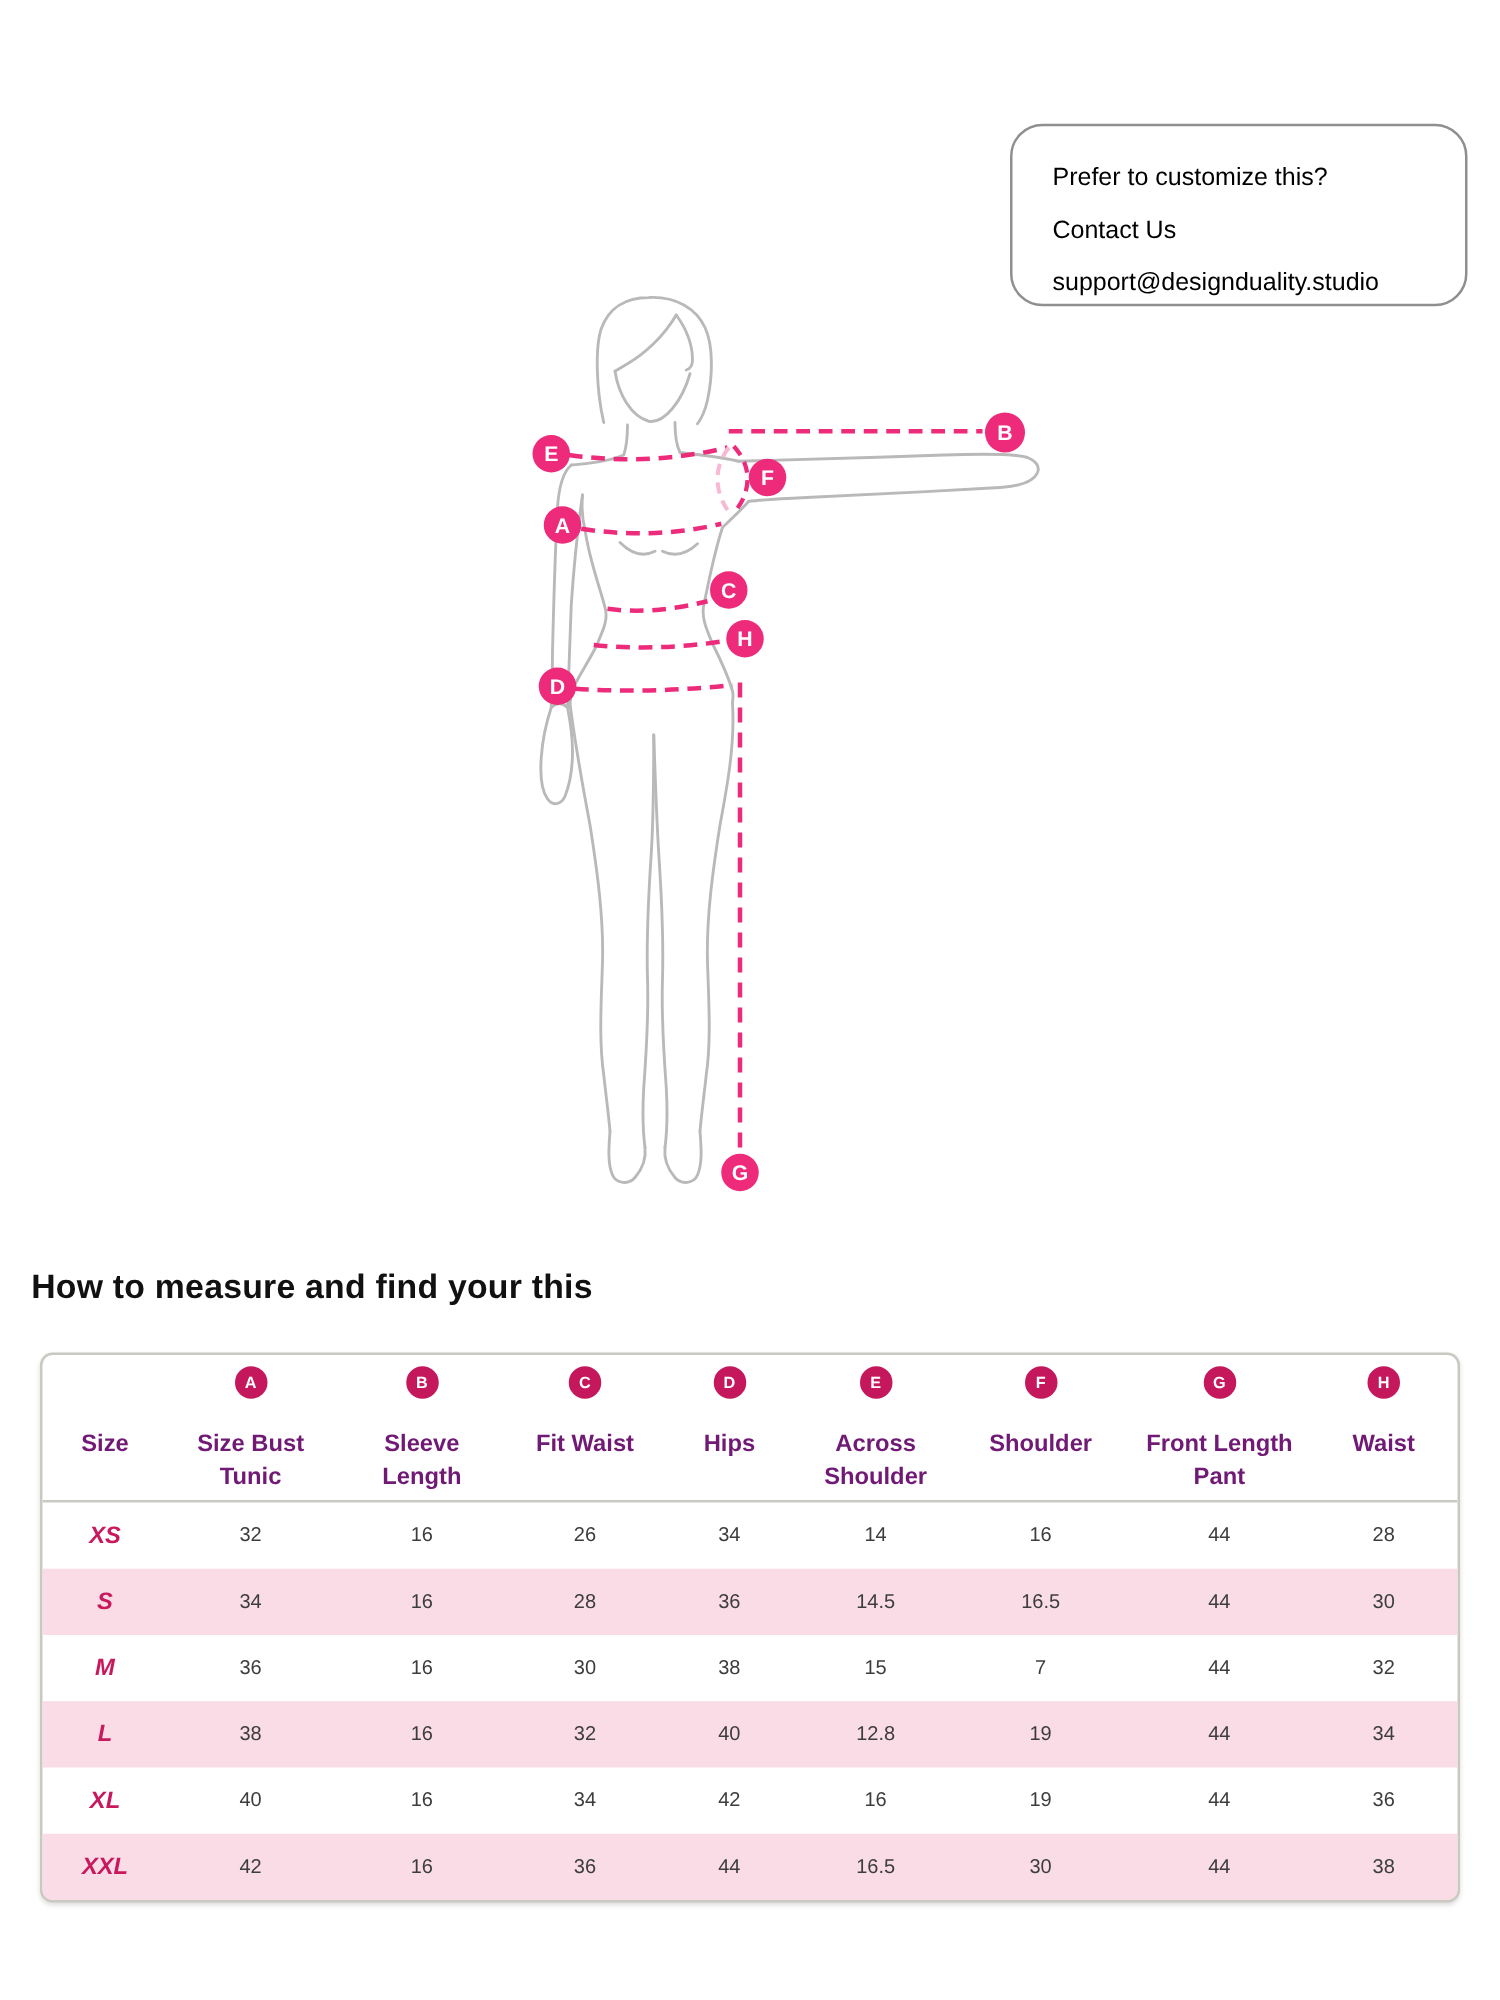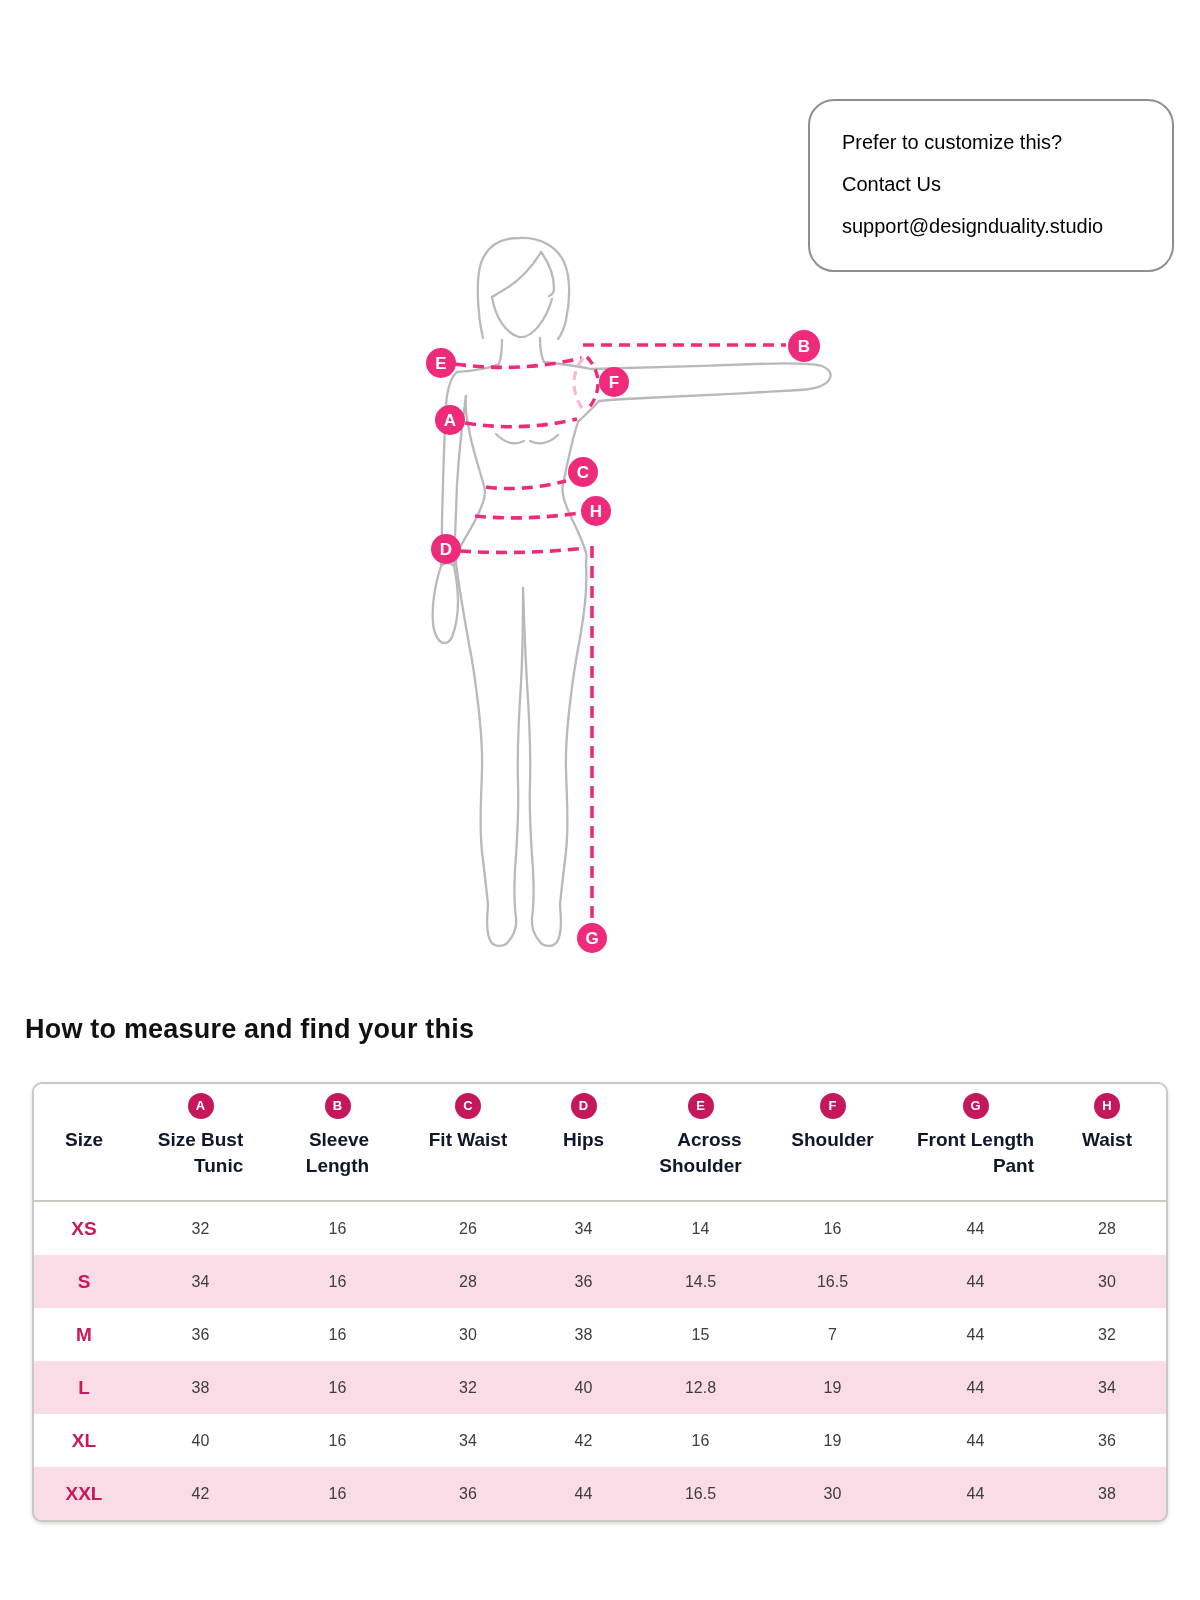--- a/index.html
+++ b/index.html
@@ -2,21 +2,21 @@
 <html><head>
 <meta charset="utf-8">
 <style>
   html,body{margin:0;padding:0;}
   body{
     width:1200px;height:1600px;position:relative;background:#fff;
     font-family:"Liberation Sans","DejaVu Sans",sans-serif;color:#1a1a1a;
   }
   
   .callout{
-    position:absolute;left:808px;top:99px;width:366px;height:173px;
+    position:absolute;left:808px;top:99px;width:366px;height:146px;
     box-sizing:border-box;border:2px solid #8f8f8f;border-radius:26px;
     background:#fff;padding:30px 20px 0 32px;
   }
   .callout p{margin:0 0 19px 0;font-size:20px;line-height:23px;color:#000;}
   
   .figure-wrap{position:absolute;left:415px;top:225px;width:435px;height:740px;}
   
   .page-heading{
     position:absolute;left:25px;top:1014px;margin:0;
     font-size:27px;font-weight:bold;color:#111;letter-spacing:.2px;
@@ -30,28 +30,28 @@
   }
   .tgrid{display:grid;grid-template-columns:100px 133px 141px 120px 111px 123px 141px 145px 1fr;}
   .thead{height:118px;box-sizing:border-box;border-bottom:2px solid #c9c9c1;}
   .th{display:flex;flex-direction:column;align-items:center;padding-top:9px;}
   .badge{
     width:26px;height:26px;border-radius:50%;background:#c4175c;color:#fff;
     font-size:13px;font-weight:bold;line-height:26px;text-align:center;flex:0 0 auto;
   }
   .th.no-badge .badge{visibility:hidden;}
   .th-label{
-    margin-top:8px;font-size:19px;font-weight:bold;color:#0f172a;
-    text-align:right;white-space:pre-line;line-height:26px;
+    margin-top:24px;font-size:19px;font-weight:bold;color:#701a75;
+    text-align:center;white-space:pre-line;line-height:26px;
   }
   .tbody{flex:1;display:flex;flex-direction:column;}
   .tr{flex:1;align-items:center;}
   .tr:nth-child(even){background:#f9dce5;}
   .td{text-align:center;font-size:16px;color:#3d3d3d;}
-  .td.size{font-weight:bold;font-size:19px;color:#c9195e;}
+  .td.size{font-weight:bold;font-size:19px;color:#c9195e;font-style:italic;}
 </style>
 </head>
 <body>
 
 <div class="callout">
   <p>Prefer to customize this?</p>
   <p>Contact Us</p>
   <p>support@designduality.studio</p>
 </div>
 

